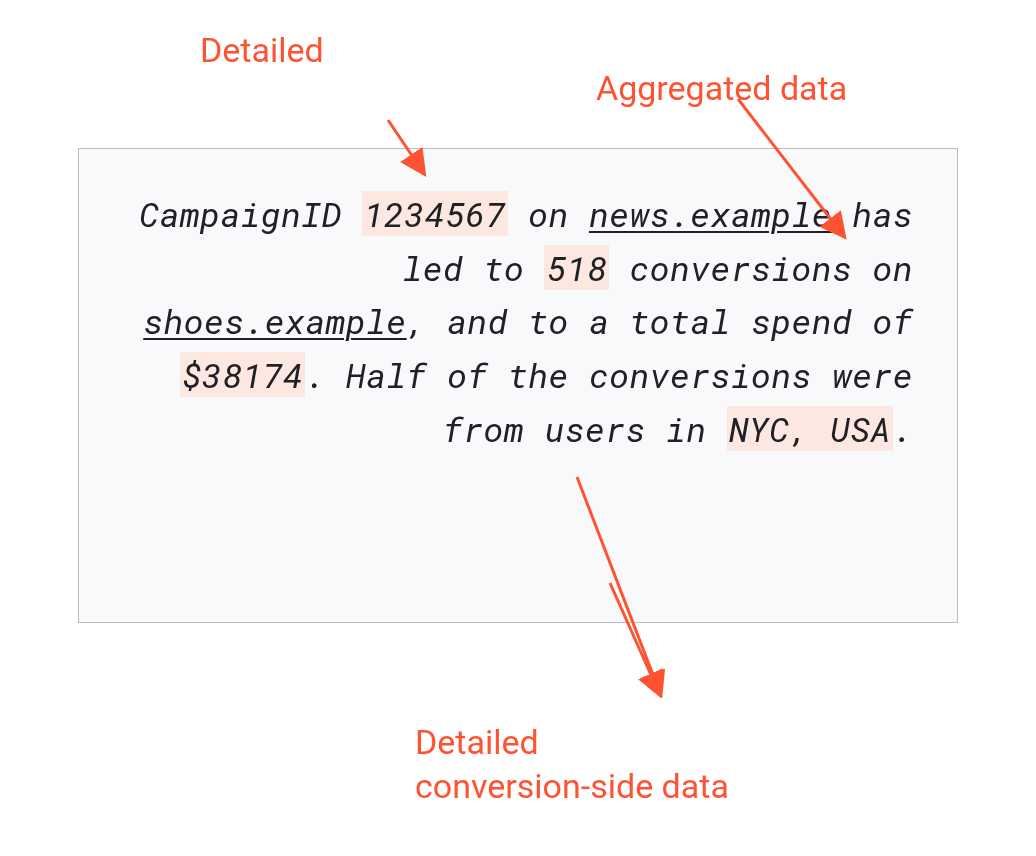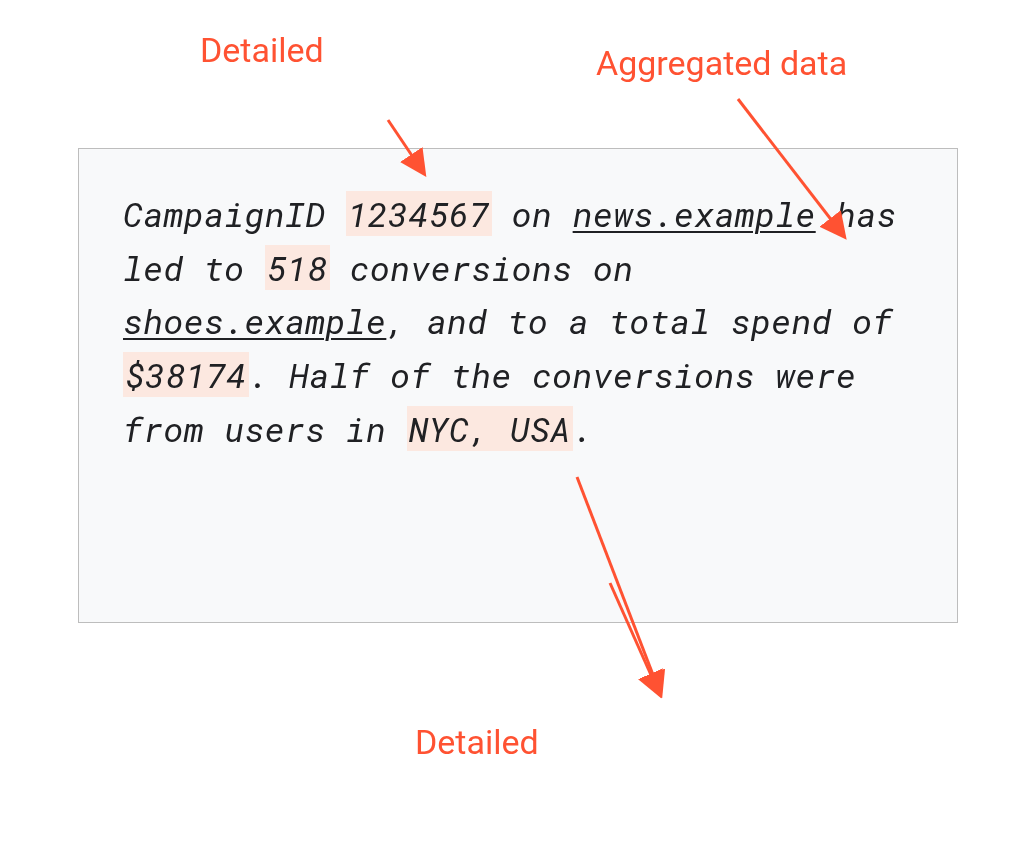--- a/index.html
+++ b/index.html
@@ -1,21 +1,21 @@
 <!DOCTYPE html>
 <html><head>
   <meta charset="utf-8">
   <style>
     * { margin: 0; padding: 0; box-sizing: border-box; }
     body { width: 1036px; height: 856px; background: #fff; position: relative; font-family: 'Roboto Mono', 'Courier New', monospace; }
     .label { position: absolute; color: #ff5232; font-family: -apple-system, 'Segoe UI', Roboto, sans-serif; font-size: 34px; font-weight: 400; line-height: 1.3; }
     .label-top-left { top: 28px; left: 200px; }
-    .label-top-right { top: 41px; left: 596px; }
+    .label-top-right { top: 66px; left: 596px; }
     .label-bottom { top: 720px; left: 415px; }
-    .box { position: absolute; top: 148px; left: 78px; width: 880px; height: 475px; border: 1px solid #bdbdbd; background: #f8f9fa; padding: 38px 44px; }
+    .box { position: absolute; top: 148px; left: 78px; width: 880px; height: 475px; border: 1px solid #bdbdbd; background: #f8f9fa; padding: 38px 44px; text-align: right; }
     .content { font-family: 'Roboto Mono', 'Consolas', monospace; font-style: italic; font-size: 34px; line-height: 1.58; letter-spacing: 0.3px; color: #202124; }
     .hl { background: #fce8e0; padding: 0 2px; }
     .ul { text-decoration: underline; text-decoration-thickness: 2px; text-underline-offset: 4px; }
     svg.arrows { position: absolute; top: 0; left: 0; width: 1036px; height: 856px; pointer-events: none; }
   </style>
 </head>
 <body>
 
 <div class="label label-top-left">
   <span>Detailed</span><br>
@@ -26,20 +26,21 @@
 </div>
 
 <div class="box">
   <div class="content">
     <span>CampaignID </span><span class="hl">1234567</span><span> on </span><span class="ul">news.example</span><span> has led to </span><span class="hl">518</span><span> conversions on </span><span class="ul">shoes.example</span><span>, and to a total spend of </span><span class="hl">$38174</span><span>. Half of the conversions were from users in </span><span class="hl">NYC, USA</span><span>.</span>
   </div>
 </div>
 
 <div class="label label-bottom">
   <span>Detailed</span><br>
+  <span>conversion-side data</span>
 </div>
 
 <svg class="arrows">
   <defs>
     <marker id="arrowhead" markerWidth="9" markerHeight="9" refX="7" refY="4.5" orient="auto">
       <polygon points="0 0, 9 4.5, 0 9" fill="#ff5232"></polygon>
     </marker>
   </defs>
 
   <line x1="388" y1="120" x2="423" y2="172" stroke="#ff5232" stroke-width="3" marker-end="url(#arrowhead)"></line>

